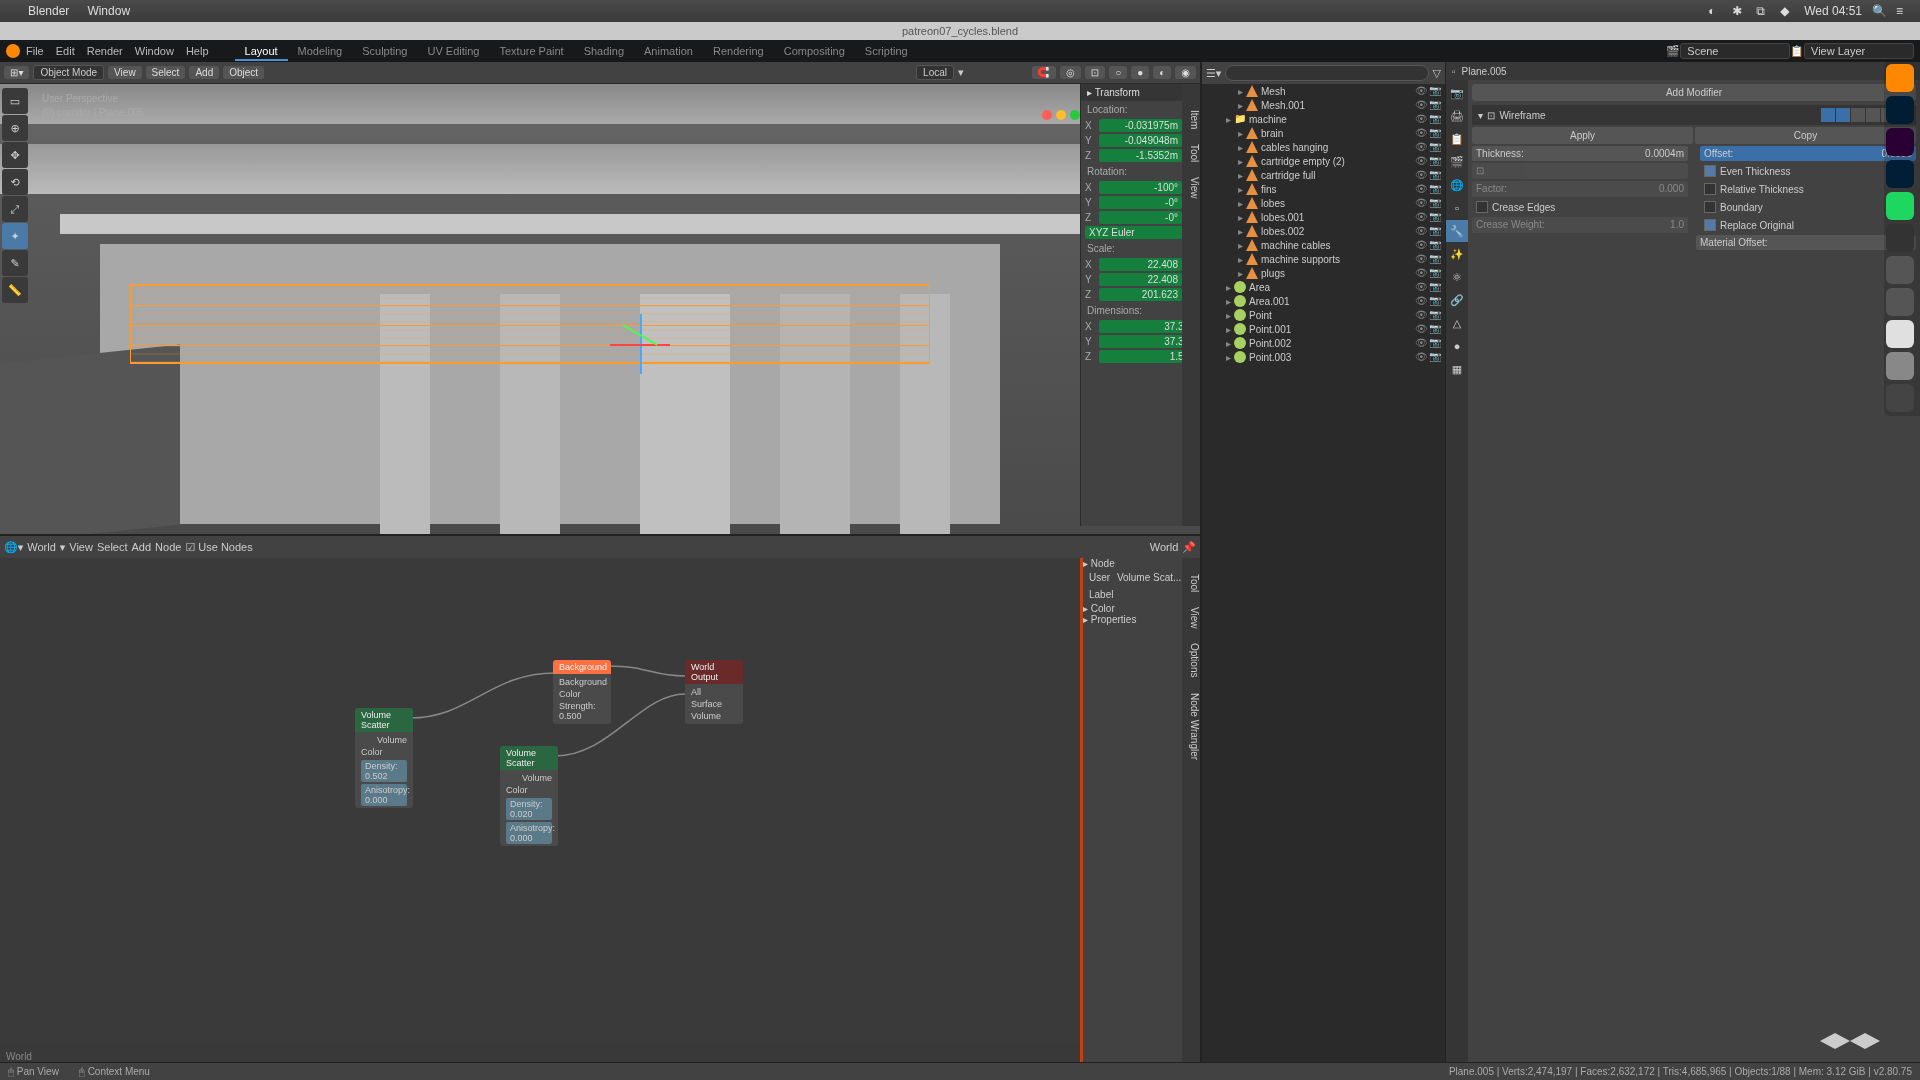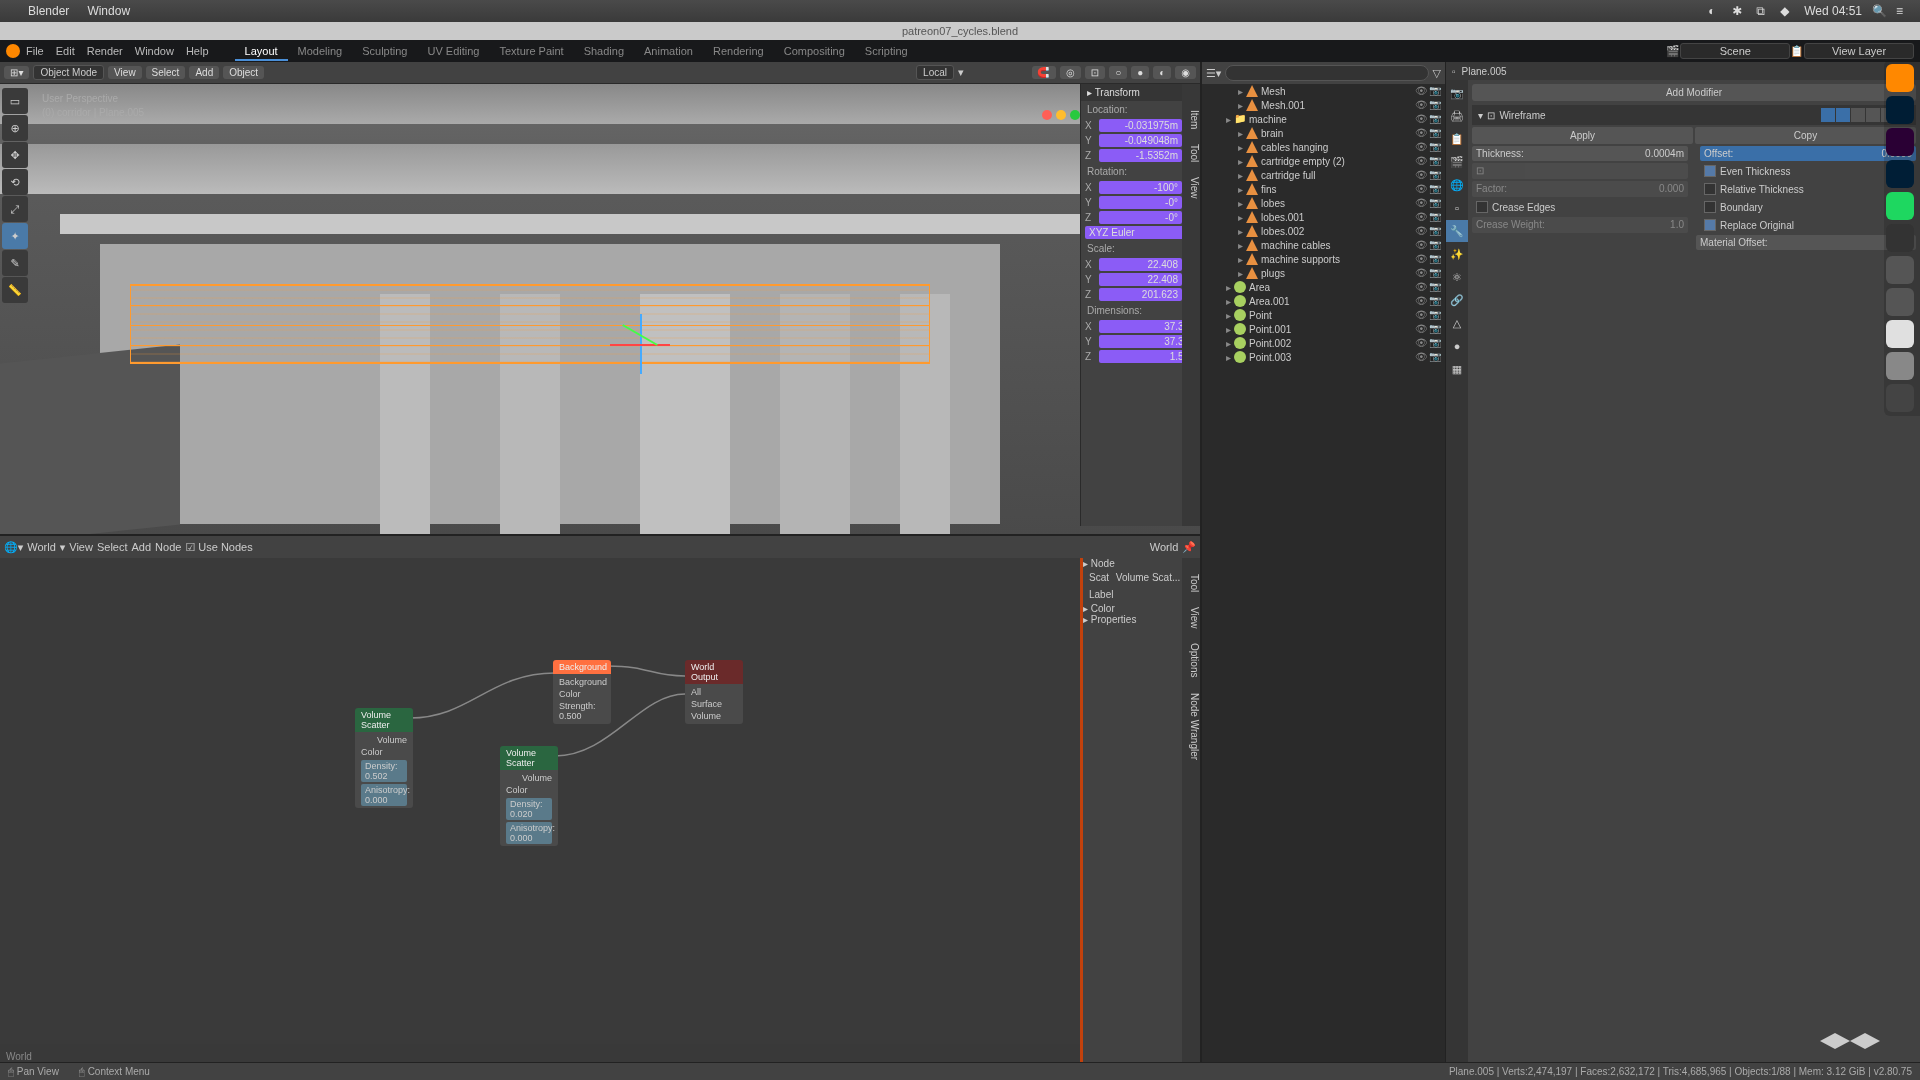--- a/index.html
+++ b/index.html
@@ -12,21 +12,21 @@
 .mac-menubar .ico { width: 14px; height: 14px; display: inline-block; }
 
 
 .bl-header { height: 22px; background: #18191b; display: flex; align-items: center; padding: 3px 6px; }
 .bl-header .logo { width: 14px; height: 14px; background: #ff8800; border-radius: 50%; }
 .bl-header .menu { padding: 0 6px; color: #bbb; cursor: pointer; }
 .bl-header .tab { padding: 2px 10px; color: #888; position: relative; }
 .bl-header .tab.active { color: #fff; }
 .bl-header .tab.active::after { content:''; position:absolute; bottom:-2px; left:0; right:0; height:2px; background:#4a8fd8; }
 .bl-header .spacer { flex: 1; }
-.bl-header .scene-sel { background: #2a2a2a; border: 1px solid #444; border-radius: 3px; padding: 1px 6px; width: 110px; text-align: center; }
+.bl-header .scene-sel { background: #2a2a2a; border: 1px solid #444; border-radius: 3px; padding: 1px 6px; width: 110px; }
 
 
 .win-title { height: 18px; background: #cacaca; color: #555; text-align: center; font-size: 11px; line-height: 18px; position: relative; }
 
 
 .main { display: flex; height: calc(1080px - 22px - 22px - 18px - 18px); }
 .left-col { flex: 1; display: flex; flex-direction: column; }
 .right-col { width: 720px; display: flex; }
 
 
@@ -48,21 +48,21 @@
 .vp-canvas { position: absolute; inset: 22px 0 0 0; background: linear-gradient(#6a6a6a 0%, #5a5a5a 25%, #4a4a4a 100%); overflow: hidden; }
 .arch { position: absolute; background: #b0b0b0; }
 .orange-sel { position: absolute; border: 1px solid #ff9a2e; background: repeating-linear-gradient(0deg, rgba(255,154,46,0.15) 0 2px, rgba(255,154,46,0) 2px 8px); }
 
 
 .n-panel { position: absolute; right: 0; top: 22px; bottom: 8px; width: 120px; background: #424242; border-left: 1px solid #2a2a2a; font-size: 10px; }
 .n-panel .tabs { position: absolute; right: 0; top: 0; width: 18px; writing-mode: vertical-rl; background: #383838; height: 100%; padding-top: 20px; }
 .n-panel .hdr { background: #353535; padding: 3px 6px; color: #ddd; }
 .n-panel .row { display: flex; padding: 1px 4px; align-items: center; }
 .n-panel .row .lbl { width: 14px; color: #aaa; }
-.n-panel .row .val { flex: 1; background: #8b5cf6; border-radius: 2px; padding: 1px 4px; text-align: right; color: #ddd; }
+.n-panel .row .val { flex: 1; background: #15803d; border-radius: 2px; padding: 1px 4px; text-align: right; color: #ddd; }
 .n-panel .row .lock { width: 14px; text-align: center; color: #888; }
 .n-panel .section-lbl { padding: 3px 6px; color: #aaa; }
 
 
 .node-area { flex: 1; position: relative; background: #393939; border-top: 2px solid #222; }
 .ne-header { height: 22px; background: #424242; display: flex; align-items: center; padding: 0 4px; gap: 4px; }
 .ne-canvas { position: absolute; inset: 22px 120px 18px 0; background: #3a3a3a; }
 .node { position: absolute; border-radius: 3px; overflow: hidden; font-size: 9px; }
 .node .title { padding: 2px 6px; color: #eee; }
 .node .body { background: #4a4a4a; padding: 2px 6px; }
@@ -380,21 +380,21 @@
             <div class="sock">All</div>
             <div class="sock">Surface</div>
             <div class="sock">Volume</div>
           </div>
         </div>
       </div>
       <div class="ne-bottom">World</div>
 
       <div class="ne-npanel">
         <div class="hdr">▸ <span>Node</span></div>
-        <div class="row" style="padding:3px 6px"><span>Scat</span> <span class="val" style="flex:1;margin-left:4px">Volume Scat...</span></div>
+        <div class="row" style="padding:3px 6px"><span>User</span> <span class="val" style="flex:1;margin-left:4px">Volume Scat...</span></div>
         <div class="row" style="padding:3px 6px"><span>Label</span> <span class="val" style="flex:1;margin-left:4px"></span></div>
         <div class="hdr">▸ <span>Color</span></div>
         <div class="hdr">▸ <span>Properties</span></div>
         <div class="tabs" style="writing-mode:vertical-rl;position:absolute;right:0;top:0;bottom:0;width:18px;background:#383838;padding-top:10px">
           <span style="padding:6px 0">Tool</span>
           <span style="padding:6px 0">View</span>
           <span style="padding:6px 0">Options</span>
           <span style="padding:6px 0">Node Wrangler</span>
         </div>
       </div>

